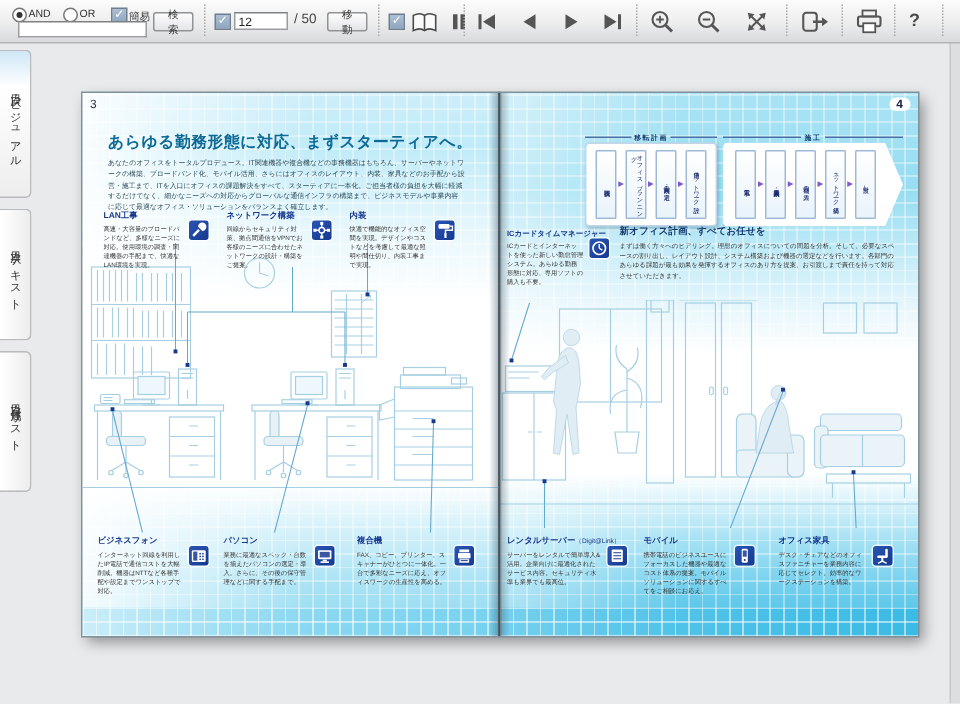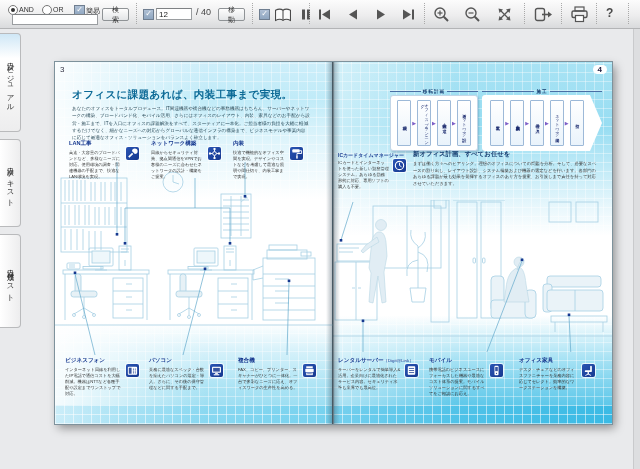--- a/index.html
+++ b/index.html
@@ -103,21 +103,21 @@
   <span class="tlabel" style="left:53px">OR</span>
   <span class="cbx" style="left:74px;top:5px"></span>
   <span class="tlabel" style="left:86px">簡易</span>
   <input class="tinput" style="left: 12px; top: 14px; width: 86px; height: 11px;" value="">
   <button class="btn-small" style="left:102px;top:8px;width:27px;height:13px">検索</button>
 
   <span class="tdiv" style="left:136px"></span>
 
   <span class="cbx" style="left:143px;top:9px"></span>
   <input class="tinput" style="left: 156px; top: 8px; width: 36px; height: 12px;" value="12">
-  <span class="slash" style="left:196px">/ 40</span>
+  <span class="slash" style="left:196px">/ 50</span>
   <button class="btn-small" style="left:218px;top:8px;width:27px;height:13px">移動</button>
 
   <span class="tdiv" style="left:252px"></span>
 
   <span class="cbx" style="left:259px;top:9px"></span>
   <span class="ticon" style="left:270px;top:5px;width:26px;height:18px">
     <svg width="24" height="16" viewBox="0 0 18 15">
       <path d="M2 4 C5 2.5 7 2.5 9 4 C11 2.5 13 2.5 16 4 V13.5 C13 12 11 12 9 13.5 C7 12 5 12 2 13.5 Z" fill="#fafafa" stroke="#4a4a4a" stroke-width="1"></path>
       <line x1="9" y1="4" x2="9" y2="13.5" stroke="#4a4a4a" stroke-width="1"></line>
     </svg>
@@ -221,21 +221,21 @@
   <span>目次・付属リスト</span>
 </div>
 
 <div class="right-strip"></div>
 
 <div class="spread">
 
   <div class="page page3">
     <div class="gridlayer"></div>
     <span class="pagenum3">3</span>
-    <div class="headline">オフィスに課題あれば、内装工事まで実現。</div>
+    <div class="headline">あらゆる勤務形態に対応、まずスターティアへ。</div>
     <div class="intro">あなたのオフィスをトータルプロデュース。IT関連機器や複合機などの事務機器はもちろん、サーバーやネットワークの構築、ブロードバンド化、モバイル活用、さらにはオフィスのレイアウト、内装、家具などのお手配から設営・施工まで、ITを入口にオフィスの課題解決をすべて、スターティアに一本化。ご担当者様の負担を大幅に軽減するだけでなく、細かなニーズへの対応からグローバルな通信インフラの構築まで、ビジネスモデルや事業内容に応じて最適なオフィス・ソリューションをバランスよく確立します。</div>
 
     <svg class="illus" style="top:100px" width="278" height="198" viewBox="0 0 278 198">
       <g stroke="#a6cfe3" stroke-width="0.8" fill="none">
 
         <rect x="6" y="16" width="66" height="74"></rect>
         <line x1="6" y1="41" x2="72" y2="41"></line>
           <line x1="6" y1="65" x2="72" y2="65"></line>
         <path d="M10 18V39M14 18V39M18 18V39M22 18V39M26 18V39M30 18V39M36 20V39M40 20V39M46 20V39M50 20V39M56 20V39M60 20V39M66 20V39"></path>
         <path d="M10 43V63M14 43V63M20 43V63M24 43V63M30 43V63M34 43V63M40 45V63M44 45V63M50 45V63M54 45V63M60 45V63M66 45V63"></path>

